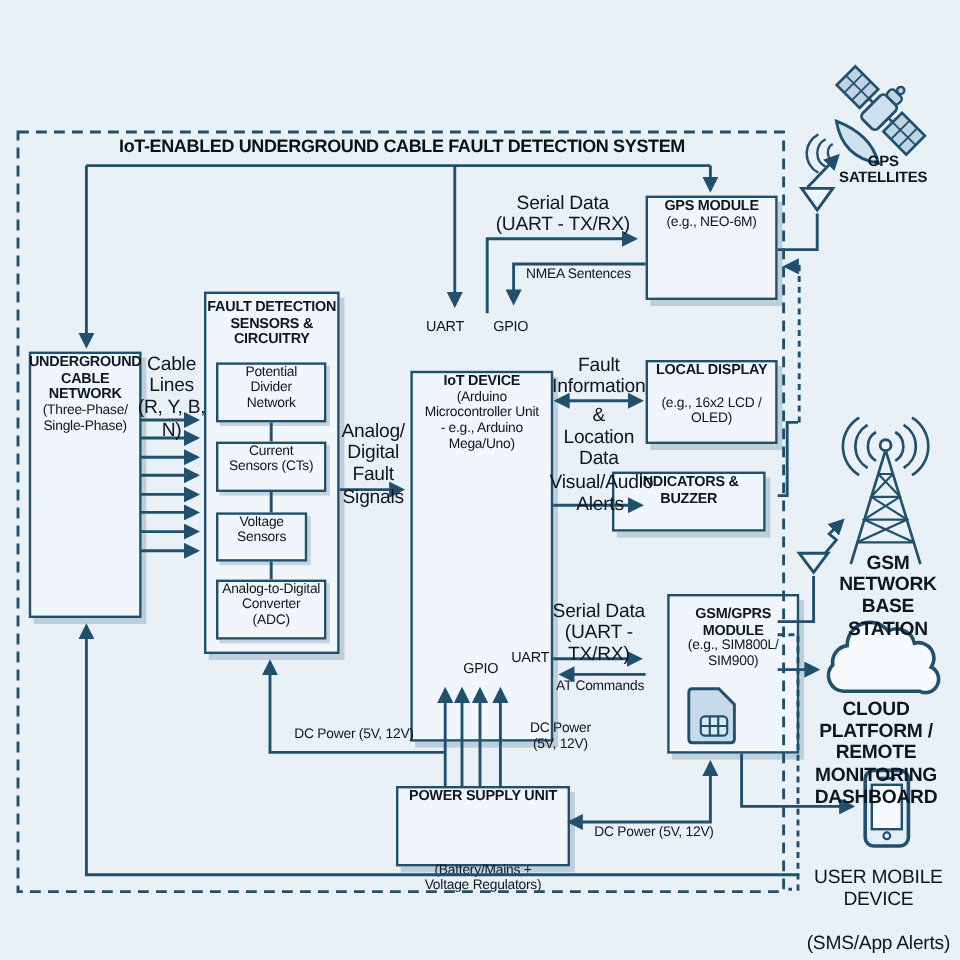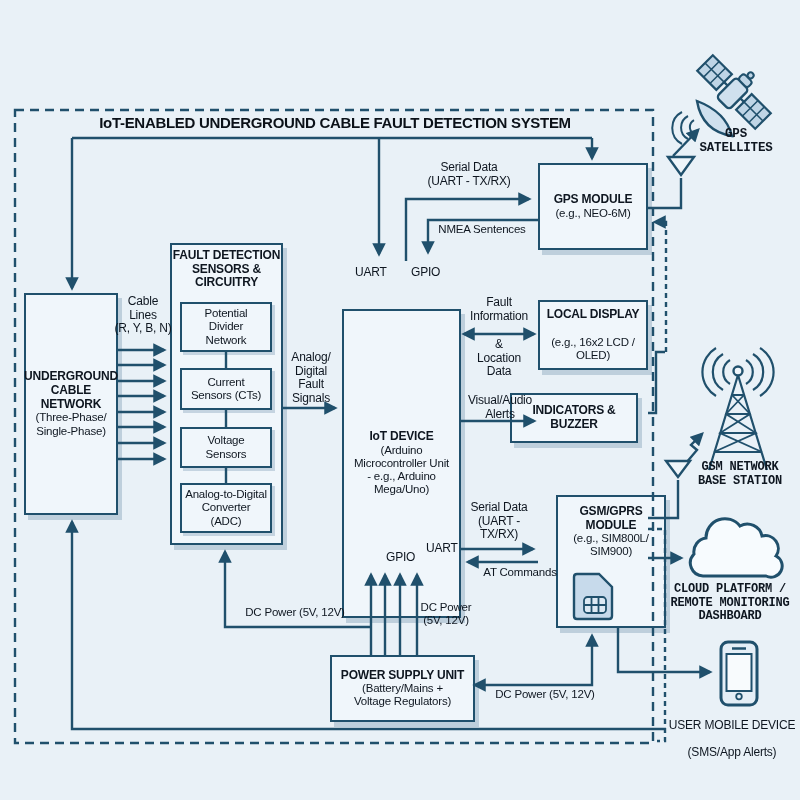--- a/index.html
+++ b/index.html
@@ -3,28 +3,28 @@
 <meta charset="utf-8">
 <style>
   :root{
     --bg:#e9f1f7; --boxfill:#f0f6fb; --line:#20506c; --text:#0e1620; --icon:#bfd5e6; --icon2:#cfe0ee;
   }
   html,body{margin:0;padding:0;}
   body{font-family:"Liberation Sans", sans-serif; background:#fff;}
   #stage{position:relative;width:800px;height:800px;background:var(--bg);overflow:hidden;}
   .box{position:absolute;border:2.5px solid var(--line);background:var(--boxfill);
        box-shadow:4px 5px 0 rgba(154,178,199,.55);display:flex;flex-direction:column;
-       align-items:center;justify-content:center;z-index:1;box-sizing:border-box;text-align:center;color:var(--text);}
+       align-items:center;justify-content:flex-start;z-index:1;box-sizing:border-box;text-align:center;color:var(--text);}
   .box.small{box-shadow:3px 3px 0 rgba(154,178,199,.5);}
   .box .t{font-weight:700;font-size:12px;white-space:pre-line;line-height:1.14;letter-spacing:-0.2px;}
   .box .s{font-size:11.5px;white-space:pre-line;line-height:1.14;letter-spacing:-0.2px;}
-  .lbl{position:absolute;white-space:pre-line;text-align:center;font-size:12px;line-height:1.14;
+  .lbl{position:absolute;white-space:pre-line;text-align:center;font-size:16px;line-height:1.14;
        letter-spacing:-0.2px;color:var(--text);z-index:3;}
   .lbl.sm{font-size:11.5px;}
-  .lbl.b{font-weight:700;font-family:Liberation Mono, monospace;}
+  .lbl.b{font-weight:700;}
   .port{position:absolute;font-size:12px;color:var(--text);z-index:3;letter-spacing:-0.2px;}
   #title{position:absolute;left:20px;top:114px;width:630px;text-align:center;font-size:15px;
          font-weight:700;letter-spacing:-0.3px;color:#0b1118;z-index:3;}
   #wires{position:absolute;left:0;top:0;z-index:2;pointer-events:none;}
 </style>
 </head>
 <body>
 
 <div id="stage">
 
@@ -45,21 +45,21 @@
   </div>
   <div class="box small" style="left:180px;top:302px;width:92px;height:50px;">
     <div class="s">Potential
 Divider
 Network</div>
   </div>
   <div class="box small" style="left:180px;top:368px;width:92px;height:42px;">
     <div class="s">Current
 Sensors (CTs)</div>
   </div>
-  <div class="box small" style="left:180px;top:427px;width:92px;height:41px;">
+  <div class="box small" style="left:180px;top:427px;width:76px;height:41px;">
     <div class="s">Voltage
 Sensors</div>
   </div>
   <div class="box small" style="left:180px;top:483px;width:92px;height:50px;">
     <div class="s">Analog-to-Digital
 Converter
 (ADC)</div>
   </div>
 
   <div class="box" style="left:342px;top:261px;width:119px;height:309px;margin-top:48px;">
@@ -90,21 +90,21 @@
 BUZZER</div>
   </div>
 
   <div class="box" style="left:556px;top:495px;width:110px;height:133px;justify-content:flex-start;padding-top:8px;">
     <div class="t">GSM/GPRS
 MODULE</div>
     <div class="s">(e.g., SIM800L/
 SIM900)</div>
   </div>
 
-  <div class="box" style="left:330px;top:655px;width:145px;height:67px;">
+  <div class="box" style="left:330px;top:655px;width:145px;height:67px;gap:48px;">
     <div class="t">POWER SUPPLY UNIT</div>
     <div class="s">(Battery/Mains +
 Voltage Regulators)</div>
   </div>
 
   <div class="lbl" style="left:114px;top:295px;width:58px;">Cable
 Lines
 (R, Y, B, N)</div>
   <div class="lbl" style="left:284px;top:351px;width:54px;">Analog/
 Digital
@@ -116,23 +116,23 @@
   <div class="lbl" style="left:459px;top:296px;width:80px;">Fault
 Information</div>
   <div class="lbl" style="left:459px;top:338px;width:80px;">&amp;
 Location
 Data</div>
   <div class="lbl" style="left:458px;top:394px;width:84px;">Visual/Audio
 Alerts</div>
   <div class="lbl" style="left:460px;top:501px;width:78px;">Serial Data
 (UART -
 TX/RX)</div>
-  <div class="lbl sm" style="left:458px;top:566px;width:84px;margin-left:20px;">AT Commands</div>
+  <div class="lbl sm" style="left:458px;top:566px;width:84px;">AT Commands</div>
   <div class="lbl sm" style="left:240px;top:606px;width:110px;">DC Power (5V, 12V)</div>
-  <div class="lbl sm" style="left:416px;top:601px;width:60px;">DC Power
+  <div class="lbl sm" style="left:416px;top:601px;width:60px;padding-left:21px;">DC Power
 (5V, 12V)</div>
   <div class="lbl sm" style="left:490px;top:688px;width:110px;">DC Power (5V, 12V)</div>
 
   <div class="lbl b" style="left:693px;top:127px;width:86px;font-size:12.5px;">GPS
 SATELLITES</div>
   <div class="lbl b" style="left:690px;top:461px;width:100px;">GSM NETWORK
 BASE STATION</div>
   <div class="lbl b" style="left:662px;top:583px;width:136px;">CLOUD PLATFORM /
 REMOTE MONITORING
 DASHBOARD</div>

